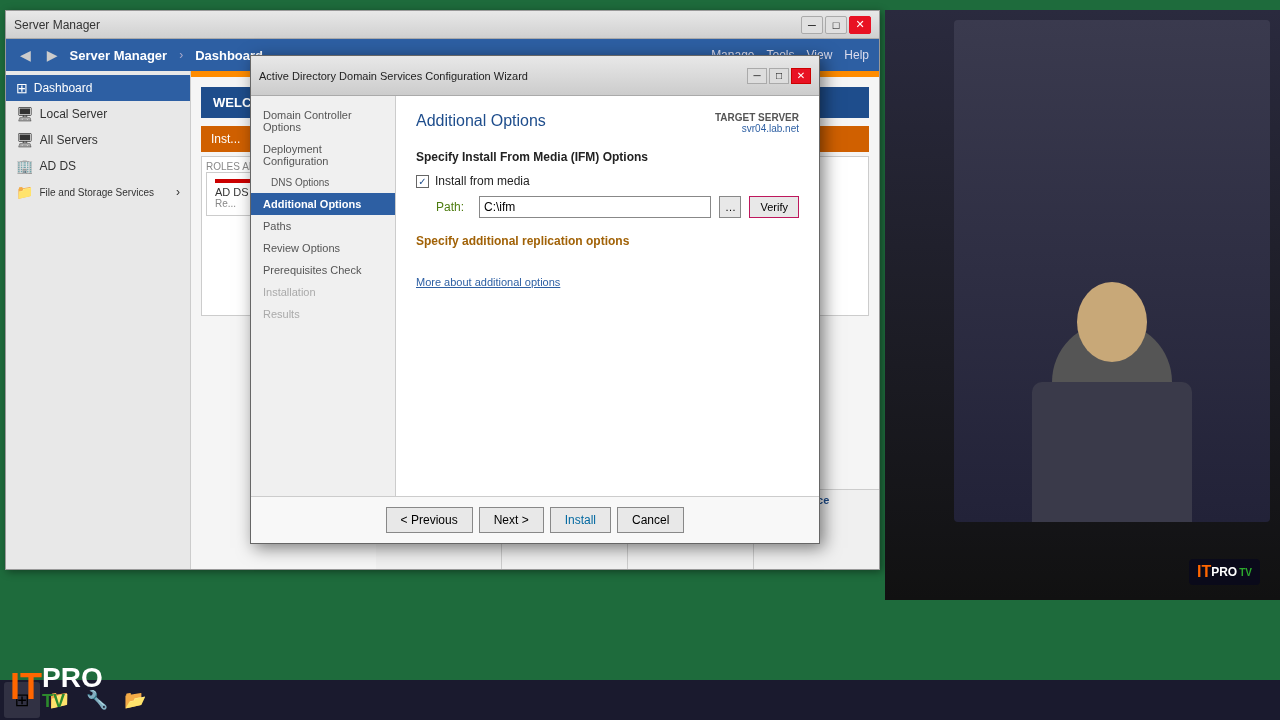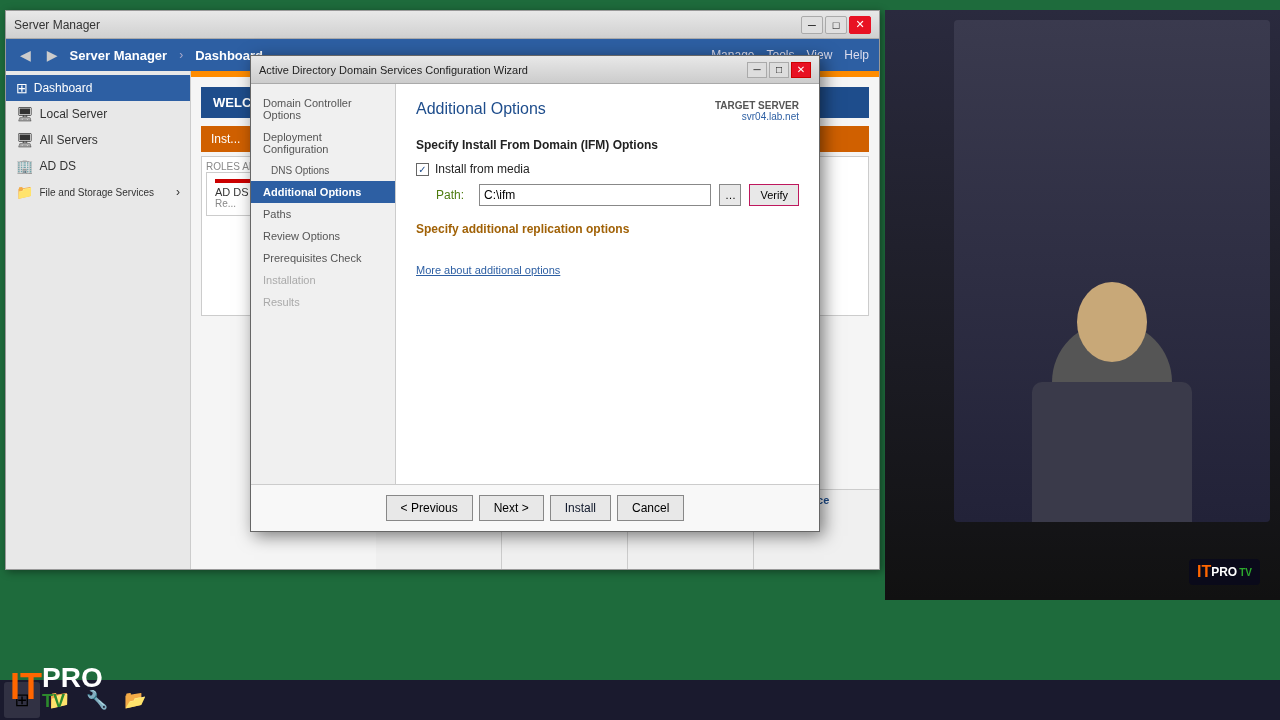--- a/index.html
+++ b/index.html
@@ -38,21 +38,21 @@
     
     .sm-dashboard { padding: 10px; }
     .sm-welcome { background: #1e4d8c; color: white; padding: 8px 12px; margin-bottom: 8px; font-size: 13px; font-weight: bold; }
     .sm-roles-grid { display: grid; grid-template-columns: 1fr 1fr 1fr; gap: 4px; }
     .sm-role-card { background: white; border: 1px solid #ccc; padding: 6px 8px; }
     .sm-role-name { font-size: 11px; color: #333; }
     .sm-role-sub { font-size: 10px; color: #888; }
 
     
     .wizard-dialog { position: absolute; top: 55px; left: 250px; width: 570px; background: white; border: 1px solid #666; box-shadow: 4px 4px 16px rgba(0,0,0,0.5); z-index: 200; }
-    .wizard-titlebar { height: 28px; background: linear-gradient(to bottom, #e8e8e8, #ccc); display: flex; align-items: center; padding: 0 8px; border-bottom: 1px solid #aaa; }
+    .wizard-titlebar { height: 40px; background: linear-gradient(to bottom, #e8e8e8, #ccc); display: flex; align-items: center; padding: 0 8px; border-bottom: 1px solid #aaa; }
     .wizard-title { flex: 1; font-size: 11px; color: #222; font-weight: normal; }
     .wizard-controls { display: flex; gap: 2px; }
     .wizard-ctrl { width: 20px; height: 16px; display: flex; align-items: center; justify-content: center; font-size: 10px; cursor: pointer; border: 1px solid #aaa; background: #ddd; }
     .wizard-ctrl.close { background: #e81123; color: white; border-color: #c00; }
 
     
     .wizard-body { display: flex; min-height: 400px; }
     .wizard-nav { width: 145px; background: #f0f0f0; border-right: 1px solid #ccc; padding: 8px 0; }
     .wizard-nav-item { padding: 5px 12px; font-size: 11px; color: #555; cursor: pointer; }
     .wizard-nav-item.active { background: #2d5fa3; color: white; font-weight: bold; }
@@ -80,21 +80,21 @@
     .wizard-section-title2 { font-size: 12px; font-weight: bold; margin: 16px 0 8px; color: #a16207; }
     .wizard-replicate-row { display: flex; align-items: center; gap: 8px; margin: 4px 0; }
     .wizard-replicate-label { font-size: 12px; color: #222; width: 90px; }
     .wizard-select { height: 22px; padding: 0 4px; border: 1px solid #888; background: white; font-size: 11px; flex: 1; }
 
     .wizard-link { color: #2d5fa3; font-size: 11px; text-decoration: underline; cursor: pointer; margin-top: 20px; display: inline-block; }
 
     
     .wizard-footer { border-top: 1px solid #ccc; padding: 10px 24px; display: flex; justify-content: center; gap: 6px; background: #f8f8f8; }
     .wizard-btn { height: 26px; padding: 0 14px; border: 1px solid #888; background: #e8e8e8; font-size: 12px; cursor: pointer; }
-    .wizard-btn.disabled { color: #0f172a; cursor: default; }
+    .wizard-btn.disabled { color: #0369a1; cursor: default; }
 
     
     .sm-bottom { position: absolute; bottom: 0; left: 185px; right: 0; height: 80px; background: #f0f0f0; border-top: 1px solid #ccc; display: flex; }
     .sm-bottom-col { flex: 1; border-right: 1px solid #ccc; padding: 4px 8px; }
     .sm-bottom-col:last-child { border-right: none; }
     .sm-bottom-title { font-size: 11px; font-weight: bold; color: #1e4d8c; }
     .sm-bottom-sub { font-size: 10px; color: #555; }
 
     
     .video-area { position: absolute; top: 10px; right: 0; width: 395px; height: 590px; background: #1a1a1a; display: flex; flex-direction: column; align-items: center; justify-content: center; }
@@ -234,21 +234,21 @@
 
     <div class="wizard-content">
       <div class="wizard-header">
         <div class="wizard-page-title">Additional Options</div>
         <div class="wizard-target">
           <div class="wizard-target-label">TARGET SERVER</div>
           <div class="wizard-target-value">svr04.lab.net</div>
         </div>
       </div>
 
-      <div class="wizard-section-title">Specify Install From Domain (IFM) Options</div>
+      <div class="wizard-section-title">Specify Install From Media (IFM) Options</div>
 
       <div class="wizard-checkbox-row">
         <div class="wizard-checkbox wizard-checked"></div>
         <span class="wizard-label">Install from media</span>
       </div>
 
       <div class="wizard-path-row">
         <span class="wizard-path-label">Path:</span>
         <input class="wizard-path-input" type="text" value="C:\ifm" style="">
         <div class="wizard-path-browse">…</div>

